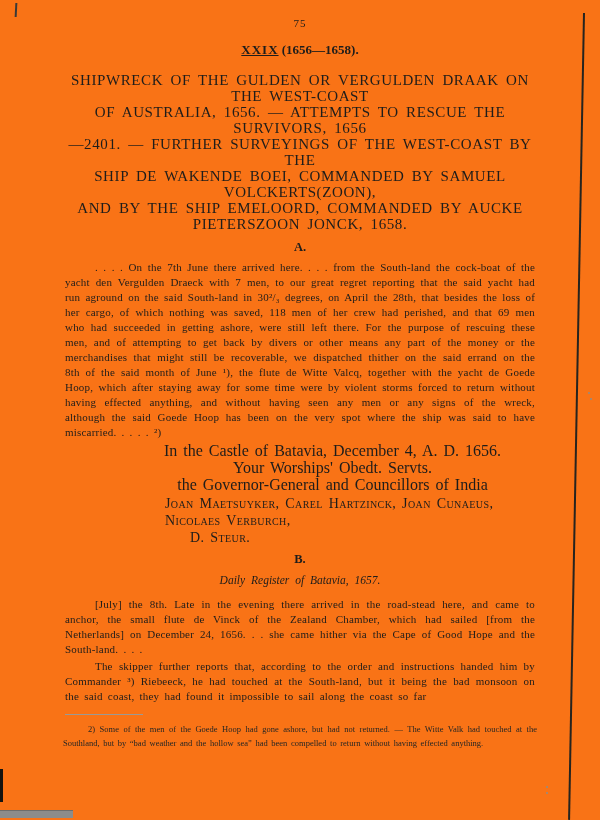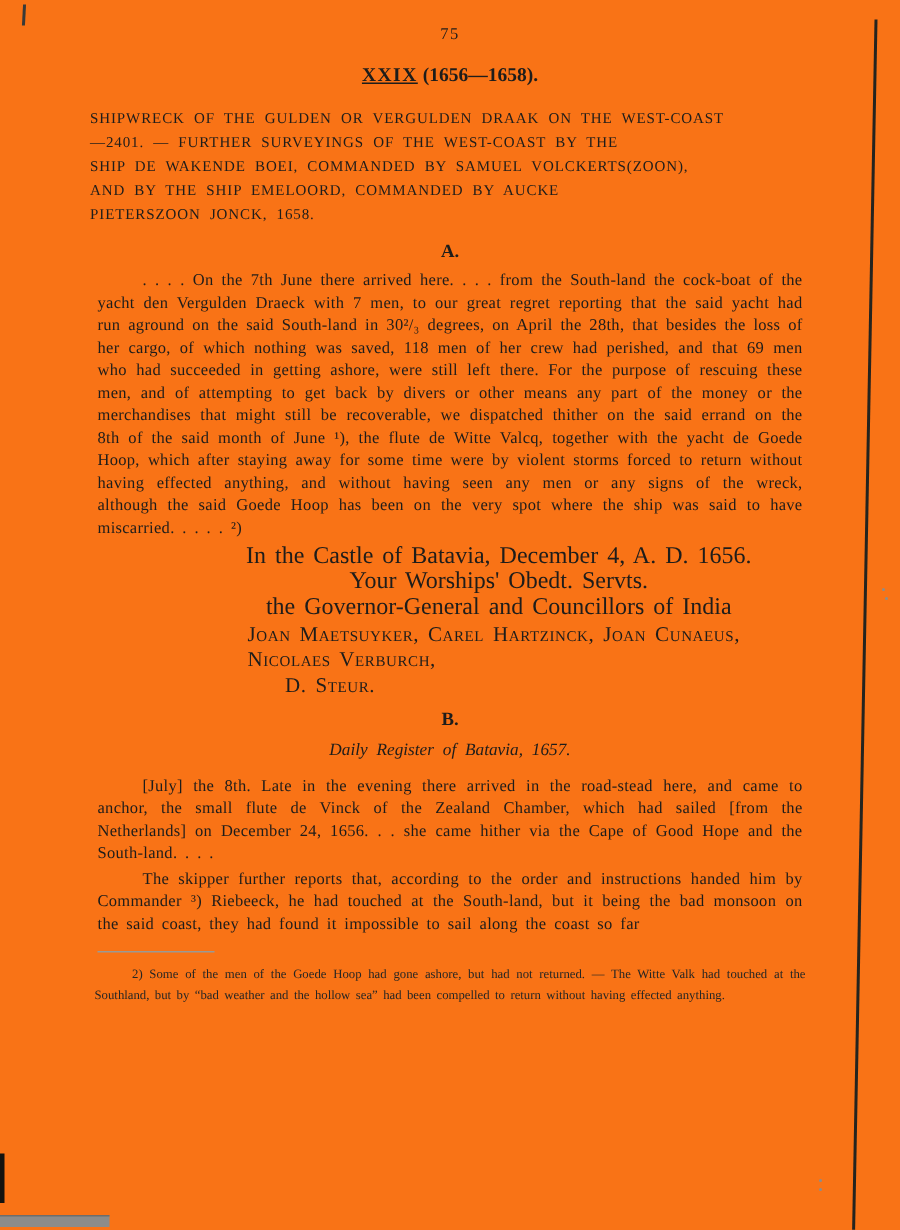--- a/index.html
+++ b/index.html
@@ -29,22 +29,22 @@
   .chapter-line {
     margin-top: 12px;
     text-align: center;
     font-size: 13px;
     line-height: 16px;
     font-weight: bold;
   }
   .chapter-num { text-decoration: underline; letter-spacing: 1px; }
   .title-block {
     margin: 14px 60px 0 60px;
-    text-align: left;
-    font-size: 10px;
+    text-align: center;
+    font-size: 15px;
     line-height: 16px;
     letter-spacing: 0.6px;
     word-spacing: 3px;
   }
   .section-label {
     margin-top: 8px;
     text-align: center;
     font-size: 12.5px;
     font-weight: bold;
     line-height: 14px;
@@ -145,20 +145,21 @@
 
 <div class="page">
   <div class="content">
 
     <div class="page-number">75</div>
 
     <div class="chapter-line"><span class="chapter-num">XXIX</span><span class="chapter-years"> (1656—1658).</span></div>
 
     <div class="title-block">
       <div>SHIPWRECK OF THE GULDEN OR VERGULDEN DRAAK ON THE WEST-COAST</div>
+      <div>OF AUSTRALIA, 1656. — ATTEMPTS TO RESCUE THE SURVIVORS, 1656</div>
       <div>—2401. — FURTHER SURVEYINGS OF THE WEST-COAST BY THE</div>
       <div>SHIP DE WAKENDE BOEI, COMMANDED BY SAMUEL VOLCKERTS(ZOON),</div>
       <div>AND BY THE SHIP EMELOORD, COMMANDED BY AUCKE</div>
       <div>PIETERSZOON JONCK, 1658.</div>
     </div>
 
     <div class="section-label">A.</div>
 
 
     <p class="body-par">. . . . On the 7th June there arrived here. . . . from the South-land the cock-boat of the yacht den Vergulden Draeck with 7 men, to our great regret reporting that the said yacht had run aground on the said South-land in 30²/₃ degrees, on April the 28th, that besides the loss of her cargo, of which nothing was saved, 118 men of her crew had perished, and that 69 men who had succeeded in getting ashore, were still left there. For the purpose of rescuing these men, and of attempting to get back by divers or other means any part of the money or the merchandises that might still be recoverable, we dispatched thither on the said errand on the 8th of the said month of June ¹), the flute de Witte Valcq, together with the yacht de Goede Hoop, which after staying away for some time were by violent storms forced to return without having effected anything, and without having seen any men or any signs of the wreck, although the said Goede Hoop has been on the very spot where the ship was said to have miscarried. . . . . ²)</p>

